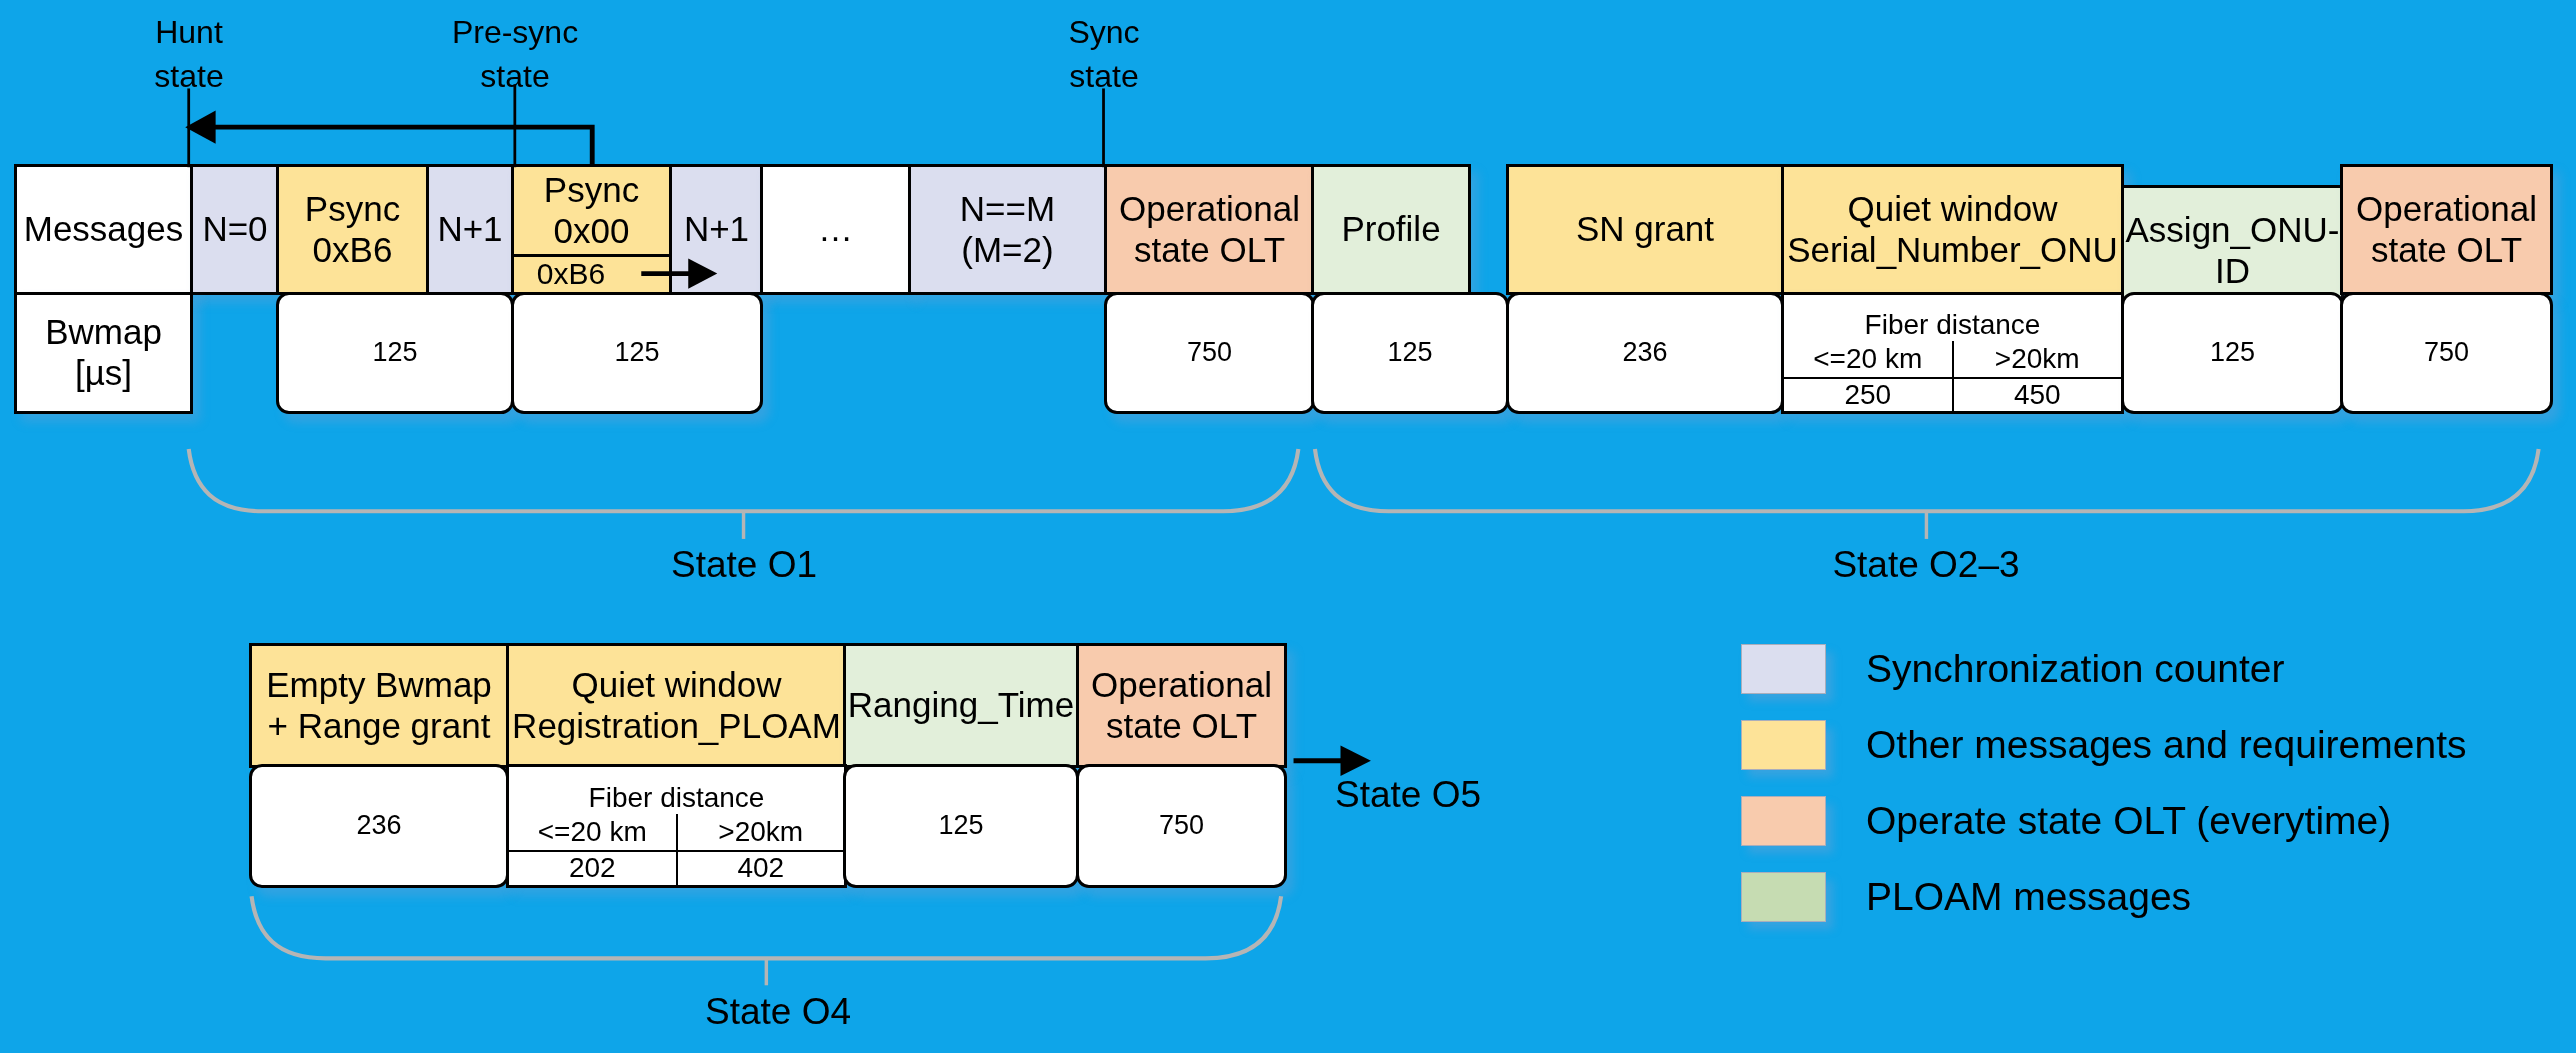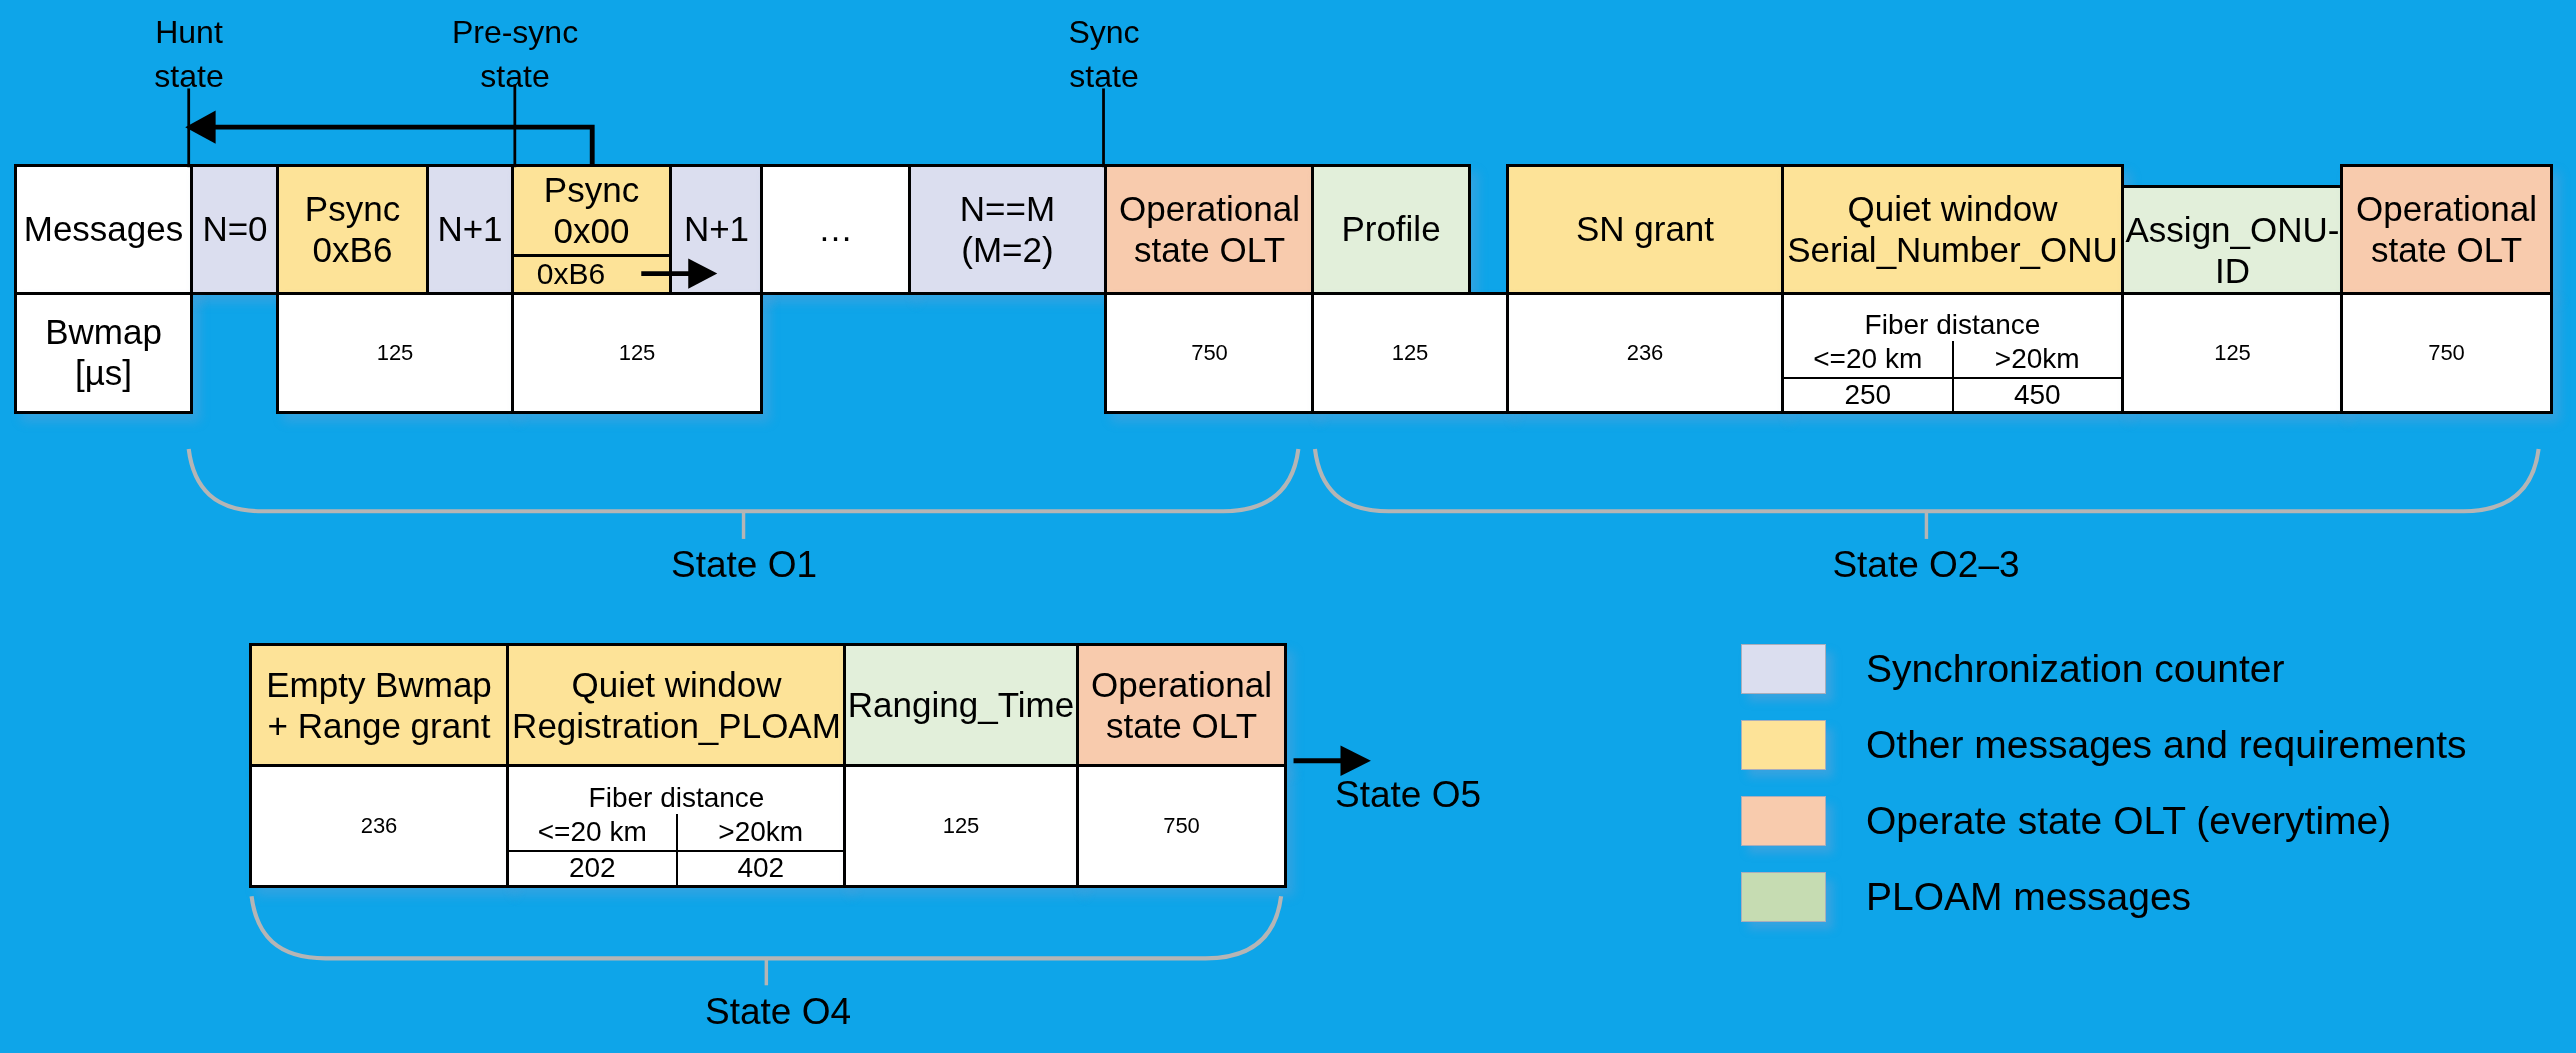--- a/index.html
+++ b/index.html
@@ -8,21 +8,21 @@
     font-family:"Liberation Sans", sans-serif; color:#000;
     overflow:hidden;
   }
   .prelines{white-space:pre-line;}
   .cell{
     position:absolute; box-sizing:border-box; border:3.5px solid #000;
     background:#fff; font-size:35px; line-height:1.16;
     display:flex; align-items:center; justify-content:center; text-align:center;
     box-shadow:7px 8.3px 9.7px rgba(130,160,210,0.30);
   }
-  .num{font-size:22px;}
+  .num{font-size:27px;border-radius:13px;}
   .c-blue{background:#dbdeef;}
   .c-yellow{background:#fde398;}
   .c-orange{background:#f8cbad;}
   .c-green{background:#e2efda;}
   .c-white{background:#ffffff;}
   .toplabel{
     position:absolute; transform:translateX(-50%);
     font-size:32px; line-height:1.40; text-align:center; white-space:pre-line;
   }
   .statelabel{

